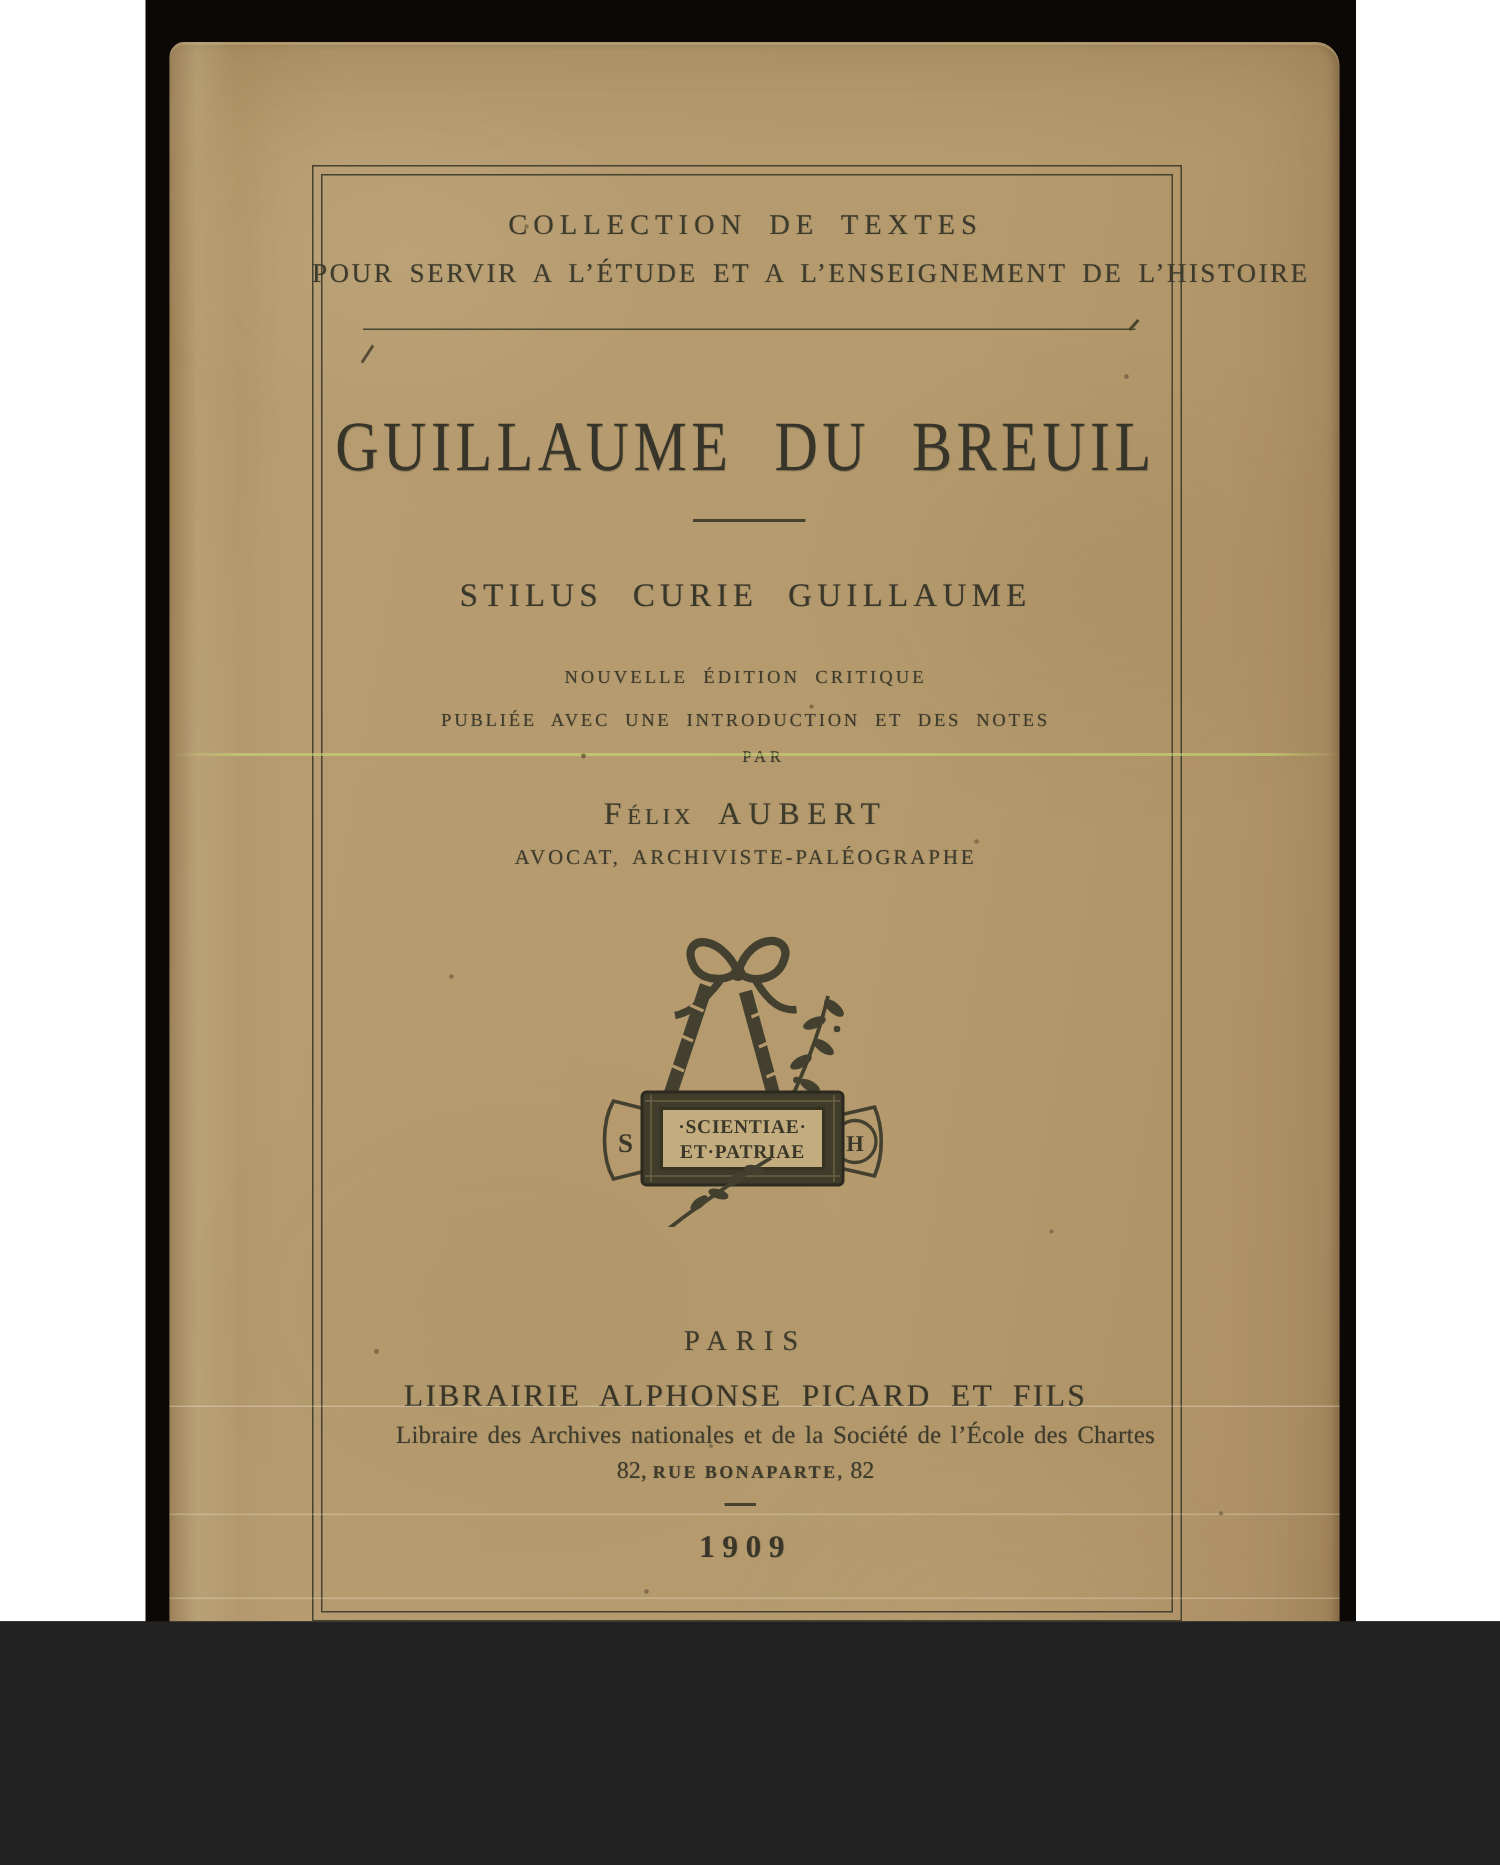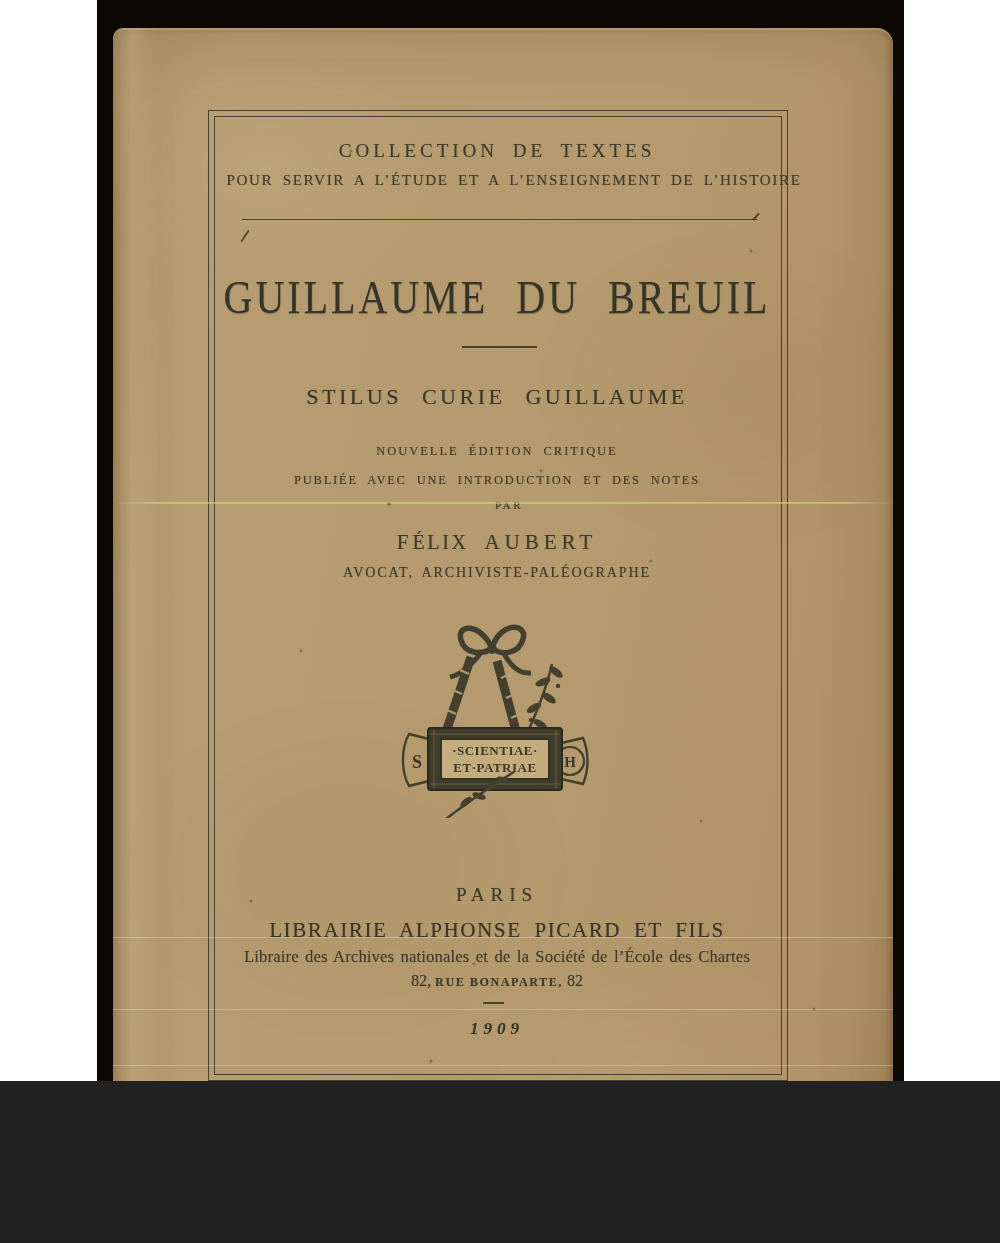--- a/index.html
+++ b/index.html
@@ -22,46 +22,46 @@
     background:
       radial-gradient(260px 180px at 20% 12%,rgba(255,240,205,.14),rgba(0,0,0,0) 70%),
       radial-gradient(300px 240px at 80% 30%,rgba(90,60,25,.10),rgba(0,0,0,0) 70%),
       radial-gradient(340px 260px at 30% 70%,rgba(90,60,25,.08),rgba(0,0,0,0) 70%),
       radial-gradient(280px 200px at 70% 88%,rgba(255,240,205,.10),rgba(0,0,0,0) 70%);}
 
   .frame-outer{position:absolute;left:95px;top:82px;width:578px;height:969px;border:1.6px solid #45432f;}
   .frame-inner{position:absolute;inset:5px;border:1.3px solid #45432f;}
 
   .series-title{top:112px;font-size:19px;letter-spacing:4px;word-spacing:6px;}
-  .series-sub{top:144px;font-size:15px;letter-spacing:1.7px;word-spacing:4px;padding-left:17px;}
+  .series-sub{top:144px;font-size:18px;letter-spacing:1.7px;word-spacing:4px;}
   .header-rule{position:absolute;left:129px;top:191px;width:515px;height:1.4px;background:#49462f;}
   .header-rule-tick{position:absolute;left:642px;top:184px;width:1.5px;height:9px;background:#49462f;transform:rotate(42deg);}
   .pen-mark{position:absolute;left:131px;top:201px;width:2px;height:14px;background:rgba(55,50,35,.75);transform:rotate(33deg);border-radius:2px;}
 
   .main-title{top:246px;font-size:40px;letter-spacing:3px;word-spacing:15px;transform:scaleY(1.18);color:#37342a;}
   .title-rule{position:absolute;left:349px;top:318px;width:75px;height:2px;background:#45422e;}
   .subtitle{top:356px;font-size:22px;letter-spacing:3.5px;word-spacing:11px;color:#3a372b;}
 
   .ed1{top:416px;font-size:12.3px;letter-spacing:2.1px;word-spacing:5px;}
   .ed2{top:445px;font-size:12.3px;letter-spacing:1.9px;word-spacing:5px;}
   .par{top:471px;font-size:11px;letter-spacing:2.6px;padding-left:12px;}
   .author{top:502px;font-size:21px;letter-spacing:4px;}
-  .author .elix{font-size:20px;letter-spacing:2.6px;}
+  .author .elix{font-size:15px;letter-spacing:2.6px;}
   .author .last{margin-left:16px;letter-spacing:5px;}
   .author-titles{top:537px;font-size:14px;letter-spacing:1.9px;word-spacing:3px;}
 
   .vignette{position:absolute;left:287px;top:584px;width:190px;height:206px;}
 
   .paris{top:856px;font-size:19px;letter-spacing:6px;}
   .publisher{top:890px;font-size:21px;letter-spacing:1.6px;word-spacing:6px;color:#393628;}
-  .pubsub{top:919px;font-size:16.5px;letter-spacing:.2px;word-spacing:2px;}
+  .pubsub{top:919px;font-size:16.5px;letter-spacing:.2px;word-spacing:2px;padding-left:20px;}
   .address{top:944px;font-size:16px;}
   .address .sc{font-size:12px;letter-spacing:1.6px;font-weight:bold;}
   .imprint-dash{position:absolute;left:370px;top:974px;width:21px;height:2px;background:#45422e;}
-  .year{top:991px;font-size:17px;letter-spacing:5px;font-weight:bold;color:#3a372a;font-style:italic;}
+  .year{top:991px;font-size:21px;letter-spacing:5px;font-weight:bold;color:#3a372a;}
 
   .num42{position:absolute;left:112px;top:1058px;font-size:18px;font-weight:bold;color:#343126;
          text-shadow:0.3px 0.3px 0.7px rgba(52,49,38,.5);}
 
   .scanline-green{position:absolute;left:0;top:474px;width:100%;height:1.5px;
     background:linear-gradient(90deg,rgba(200,220,110,0),rgba(203,224,118,.55) 6%,rgba(203,224,118,.55) 94%,rgba(200,220,110,0));}
   .scanline-w1{position:absolute;left:0;top:909px;width:100%;height:1px;background:rgba(255,250,235,.30);}
   .scanline-w2{position:absolute;left:0;top:981px;width:100%;height:1px;background:rgba(255,250,235,.26);}
   .scanline-w3{position:absolute;left:0;top:1037px;width:100%;height:1px;background:rgba(255,250,235,.26);}
 

